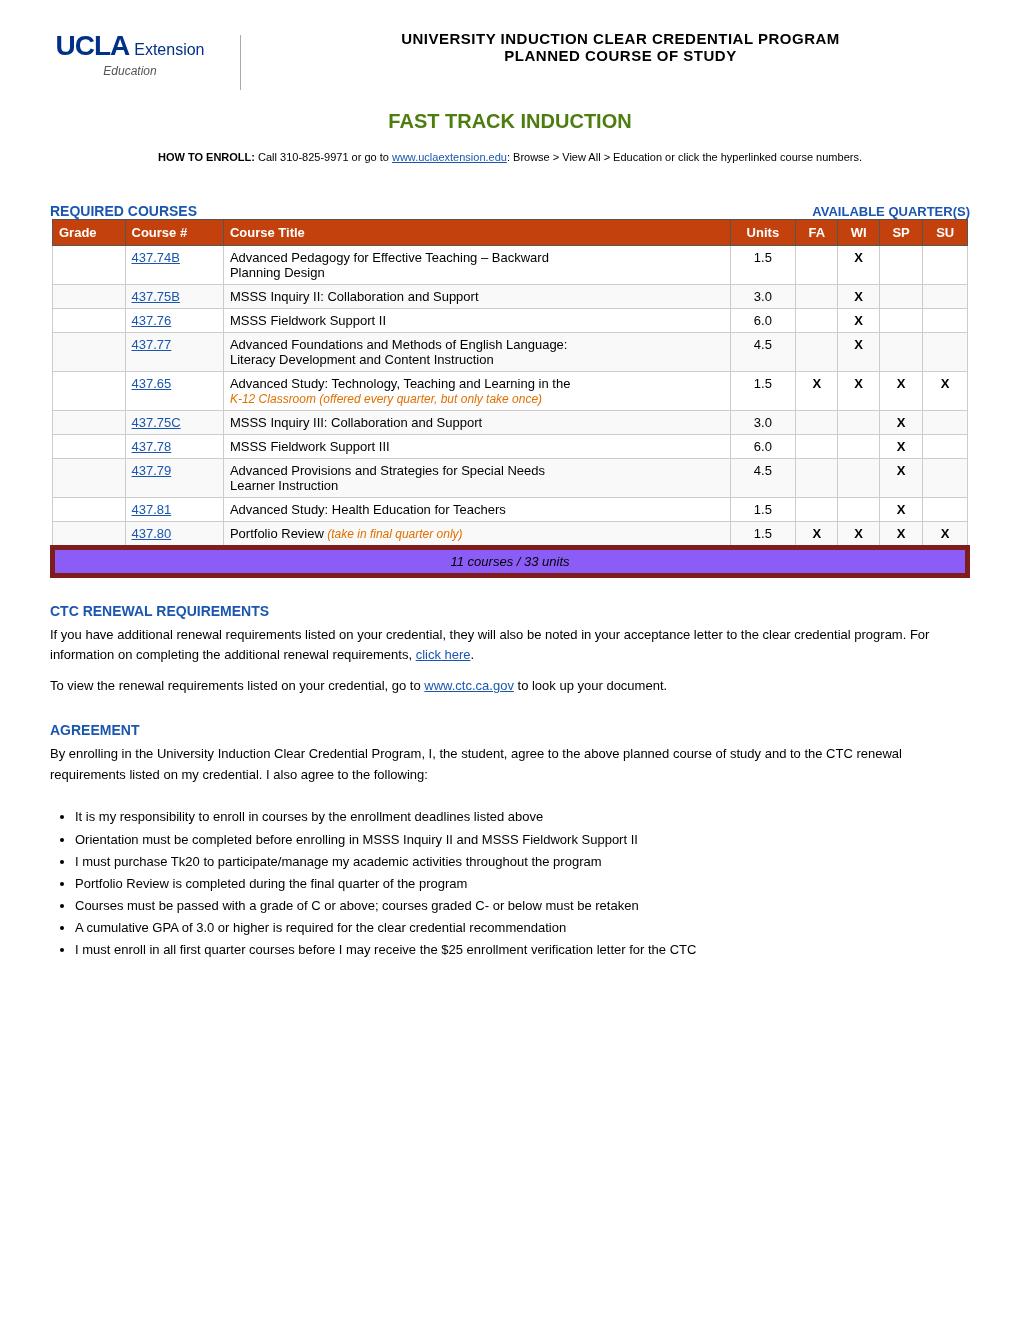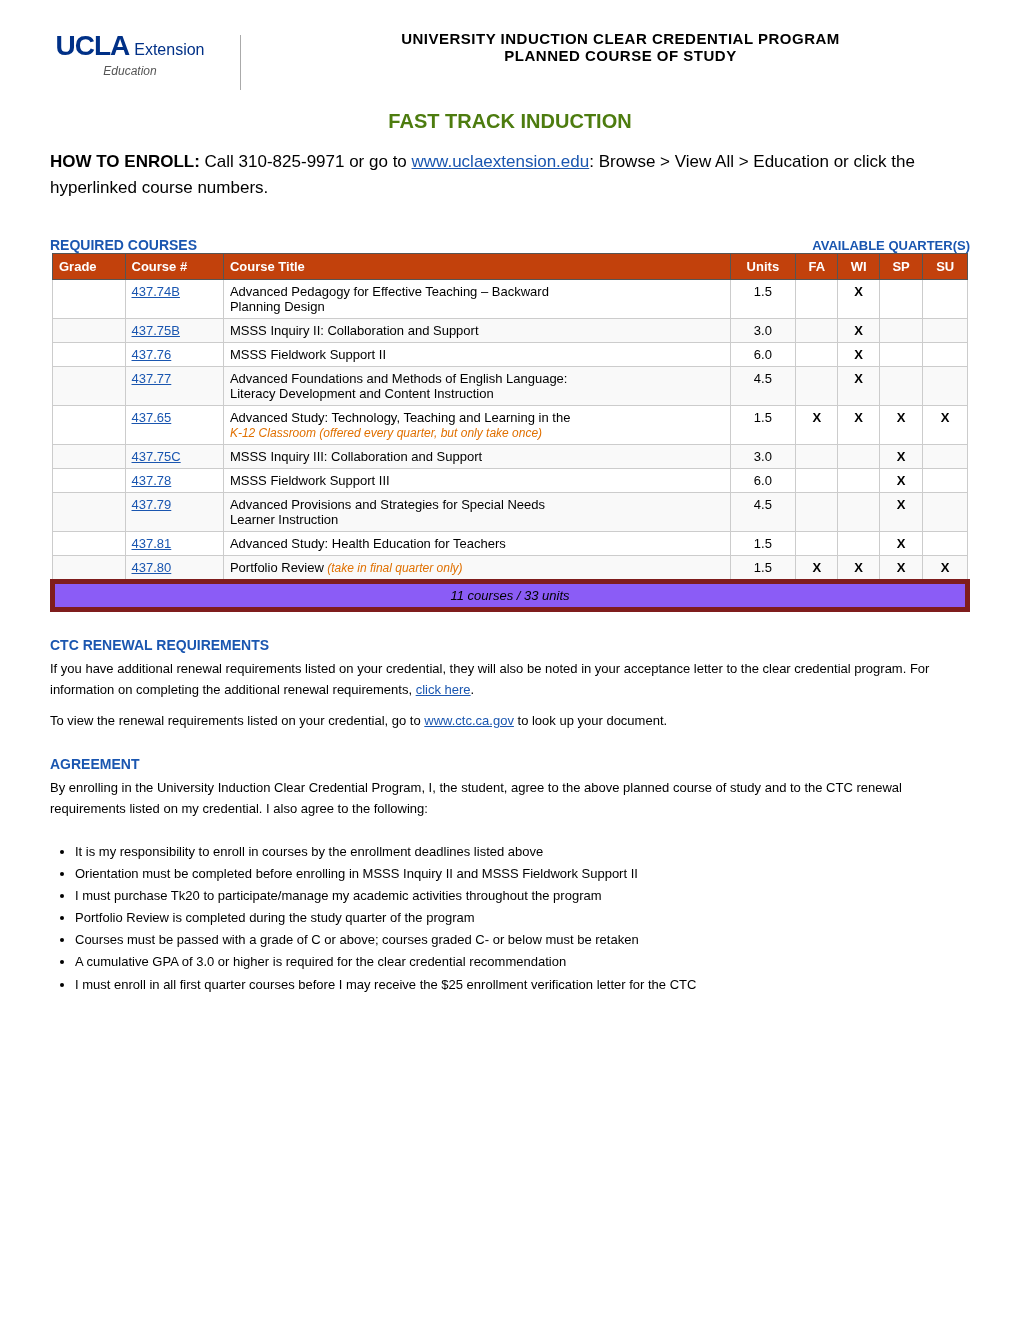--- a/index.html
+++ b/index.html
@@ -69,24 +69,25 @@
     }
     .fast-track-title {
       font-size: 20px;
       font-weight: bold;
       color: #4d7c0f;
       text-align: center;
       margin: 20px 0 16px 0;
       text-transform: uppercase;
     }
     .how-to-enroll {
-      font-size: 17px;
+      font-size: 11px;
       color: #000;
       margin: 15px 0;
       line-height: 1.5;
+      text-align: center;
     }
     .how-to-enroll a {
       color: #1a56b0;
       text-decoration: underline;
     }
     .section-header-row {
       display: flex;
       justify-content: space-between;
       align-items: baseline;
       margin-top: 20px;
@@ -345,17 +346,17 @@
 <p class="body-text">
   <span>To view the renewal requirements listed on your credential, go to </span><a href="#">www.ctc.ca.gov</a><span> to look up your document.</span>
 </p>
 
 <div class="section-title">AGREEMENT</div>
 <p class="body-text">By enrolling in the University Induction Clear Credential Program, I, the student, agree to the above planned course of study and to the CTC renewal requirements listed on my credential. I also agree to the following:</p>
 <ul id="agreement-bullets">
 <li>It is my responsibility to enroll in courses by the enrollment deadlines listed above</li>
     <li>Orientation must be completed before enrolling in MSSS Inquiry II and MSSS Fieldwork Support II</li>
     <li>I must purchase Tk20 to participate/manage my academic activities throughout the program</li>
-    <li>Portfolio Review is completed during the study quarter of the program</li>
+    <li>Portfolio Review is completed during the final quarter of the program</li>
     <li>Courses must be passed with a grade of C or above; courses graded C- or below must be retaken</li>
     <li>A cumulative GPA of 3.0 or higher is required for the clear credential recommendation</li>
     <li>I must enroll in all first quarter courses before I may receive the $25 enrollment verification letter for the CTC</li>
   </ul>
 
 </body></html>

